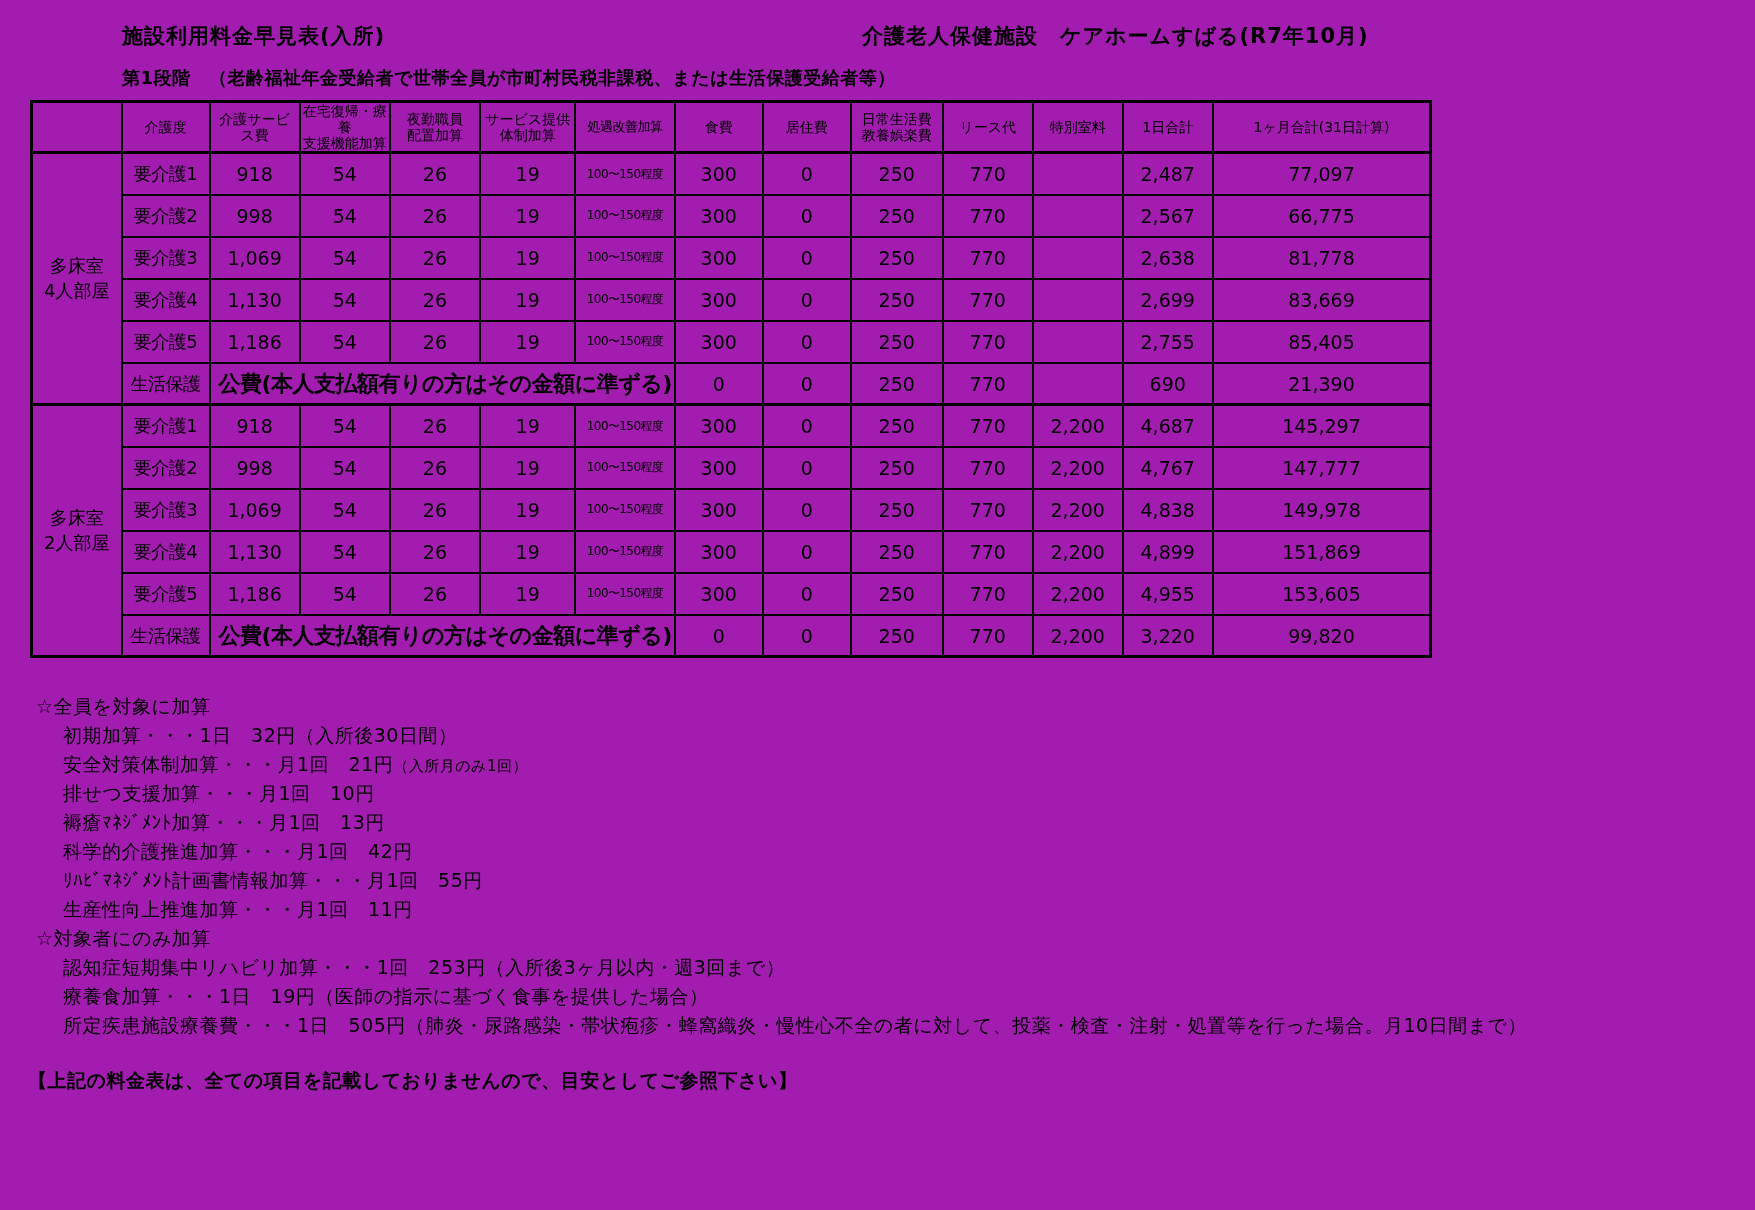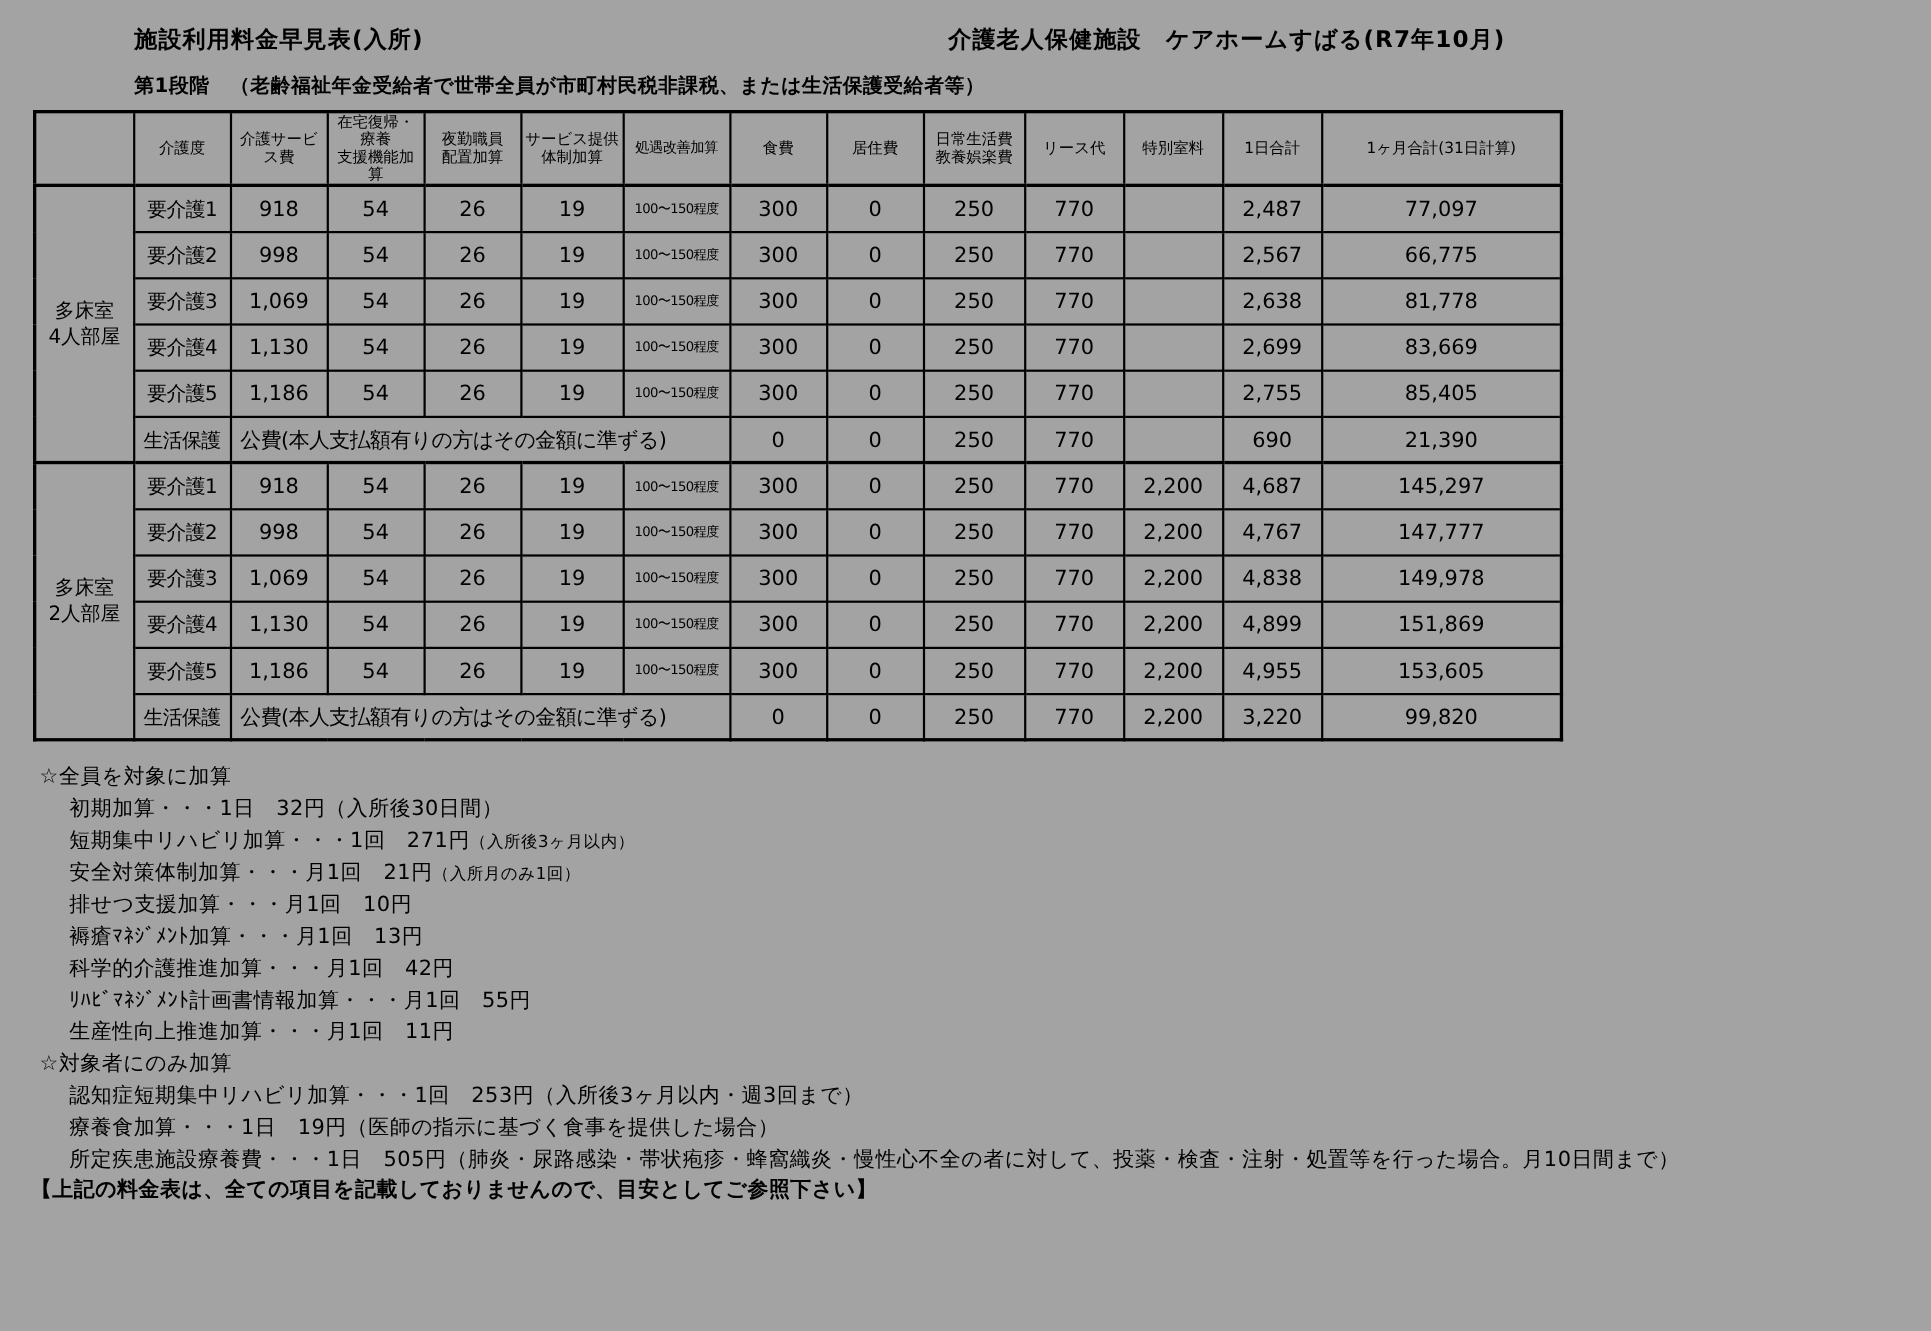--- a/index.html
+++ b/index.html
@@ -1,34 +1,34 @@
 <!DOCTYPE html>
 <html><head>
 <meta charset="utf-8">
 <style>
   html,body{margin:0;padding:0;background:#fff;}
   body{width:1755px;height:1210px;font-family:"DejaVu Sans","Liberation Sans",sans-serif;color:#000;position:relative;}
-  .page{position:relative;width:1755px;height:1210px;background:#a3a3a3;overflow:hidden;}
+  .page{position:relative;width:1755px;height:1210px;background:#a21caf;overflow:hidden;}
 
   .title-left{position:absolute;left:122px;top:22px;font-size:21px;font-weight:bold;letter-spacing:1px;}
   .title-right{position:absolute;left:862px;top:22px;font-size:21px;font-weight:bold;letter-spacing:1px;}
   .subtitle{position:absolute;left:122px;top:66px;font-size:18px;font-weight:bold;letter-spacing:0.5px;}
 
   table.fee-table{position:absolute;left:30px;top:100px;border-collapse:collapse;table-layout:fixed;border:3px solid #000;}
   .fee-table th,.fee-table td{border:2px solid #000;text-align:center;vertical-align:middle;padding:0 2px;overflow:hidden;}
   .fee-table thead tr{height:45px;}
   .fee-table tbody tr{height:42px;}
   .fee-table thead th{font-weight:normal;font-size:14px;line-height:1.15;white-space:pre-line;border-bottom:3px solid #000;margin-top:21px;}
   .fee-table thead th.small-header{font-size:13px;letter-spacing:-0.5px;}
   .fee-table thead th.monthly-header{font-size:14px;}
   .fee-table tbody td{font-size:19px;white-space:nowrap;}
   .fee-table td.level-cell{font-size:18px;letter-spacing:-0.5px;}
   .fee-table td.group-cell{font-size:18px;white-space:pre-line;line-height:1.35;}
   .fee-table td.shogu-cell{font-size:12px;letter-spacing:-0.6px;padding:0;}
-  .fee-table td.merged-cell{font-size:19px;text-align:left;padding-left:8px;letter-spacing:-0.5px;}
+  .fee-table td.merged-cell{font-size:22px;text-align:left;padding-left:8px;letter-spacing:-0.5px;font-weight:bold;}
   .fee-table tr.section-divide td{border-top:3px solid #000;}
 
   .notes{position:absolute;left:36px;top:692px;font-size:19px;letter-spacing:0.5px;}
   .note-heading{height:29px;line-height:29px;}
   .note-item{height:29px;line-height:29px;padding-left:27px;}
   .note-small{font-size:15px;}
 
   .footer-note{position:absolute;left:28px;top:1068px;font-size:19px;font-weight:bold;letter-spacing:0.5px;}
 </style>
 </head>
@@ -254,21 +254,20 @@
           <td>2,200</td>
           <td>3,220</td>
           <td>99,820</td>
         </tr>
       </tbody>
     </table>
 
   <div class="notes">
       <div class="note-heading"><span>☆全員を対象に加算</span></div>
       <div class="note-item"><span>初期加算・・・1日　32円（入所後30日間）</span></div>
-      <div class="note-item"><span>短期集中リハビリ加算・・・1回　271円</span><span class="note-small">（入所後3ヶ月以内）</span></div>
       <div class="note-item"><span>安全対策体制加算・・・月1回　21円</span><span class="note-small">（入所月のみ1回）</span></div>
       <div class="note-item"><span>排せつ支援加算・・・月1回　10円</span></div>
       <div class="note-item"><span>褥瘡ﾏﾈｼﾞﾒﾝﾄ加算・・・月1回　13円</span></div>
       <div class="note-item"><span>科学的介護推進加算・・・月1回　42円</span></div>
       <div class="note-item"><span>ﾘﾊﾋﾞﾏﾈｼﾞﾒﾝﾄ計画書情報加算・・・月1回　55円</span></div>
       <div class="note-item"><span>生産性向上推進加算・・・月1回　11円</span></div>
       <div class="note-heading"><span>☆対象者にのみ加算</span></div>
       <div class="note-item"><span>認知症短期集中リハビリ加算・・・1回　253円（入所後3ヶ月以内・週3回まで）</span></div>
       <div class="note-item"><span>療養食加算・・・1日　19円（医師の指示に基づく食事を提供した場合）</span></div>
       <div class="note-item"><span>所定疾患施設療養費・・・1日　505円（肺炎・尿路感染・帯状疱疹・蜂窩織炎・慢性心不全の者に対して、投薬・検査・注射・処置等を行った場合。月10日間まで）</span></div>

